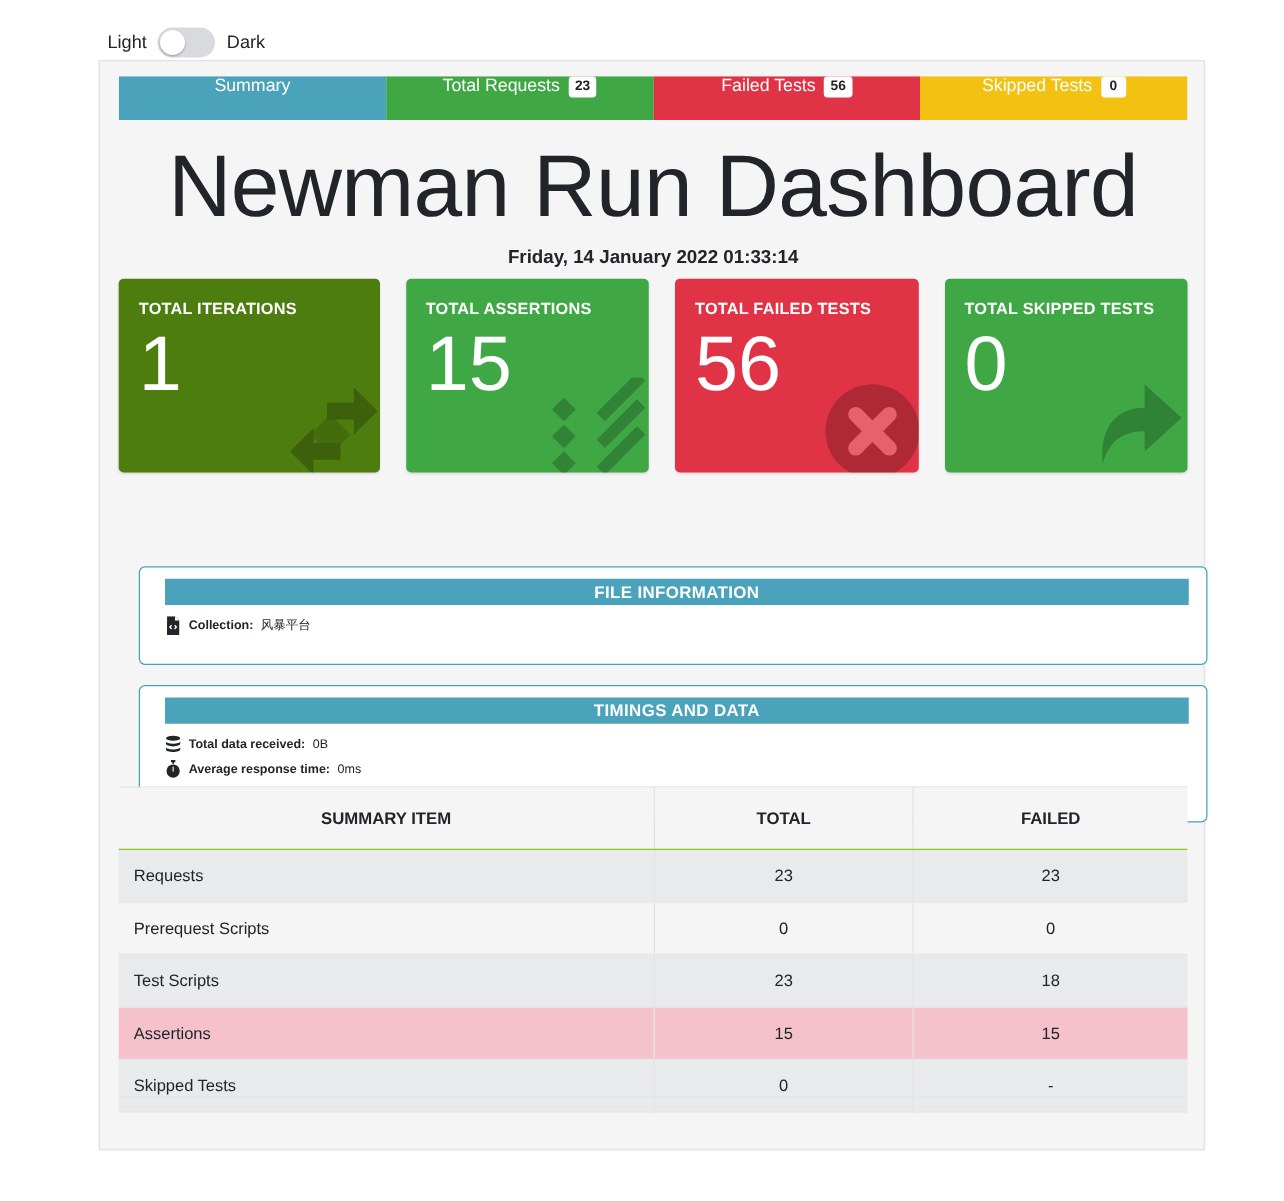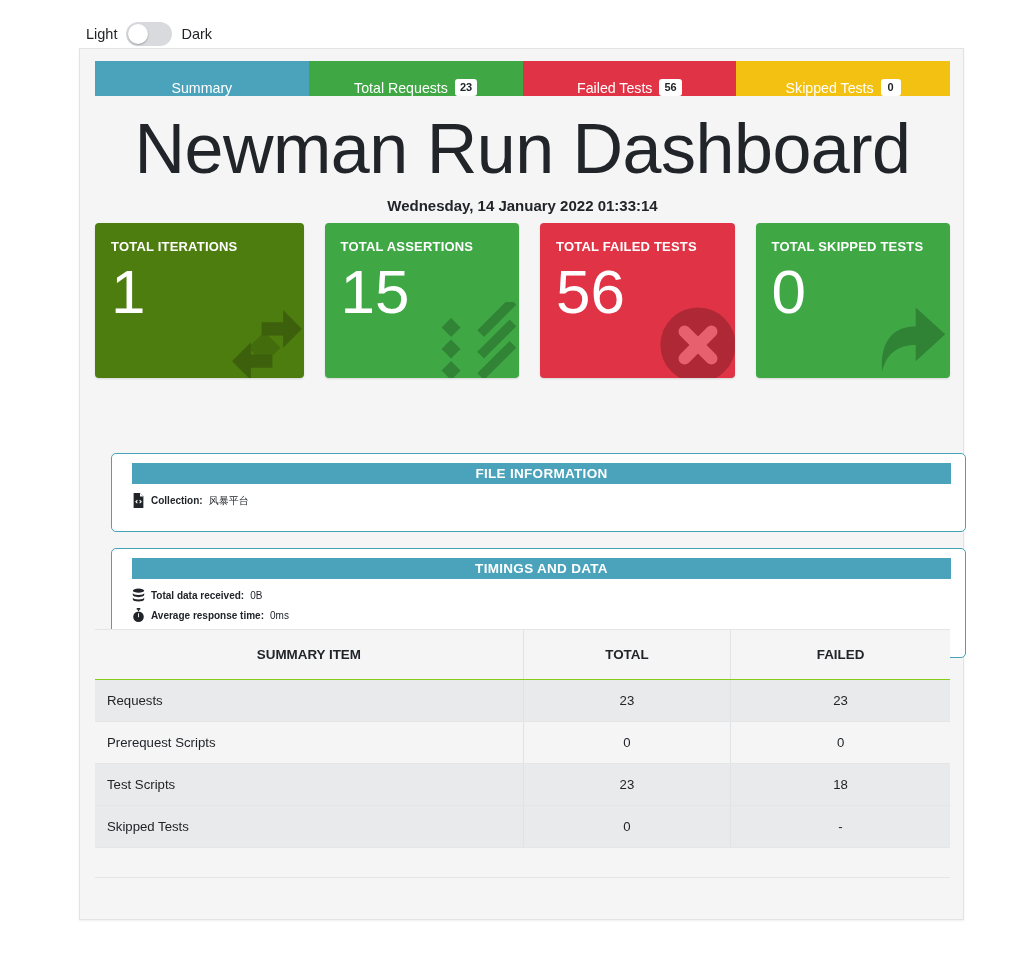--- a/index.html
+++ b/index.html
@@ -51,21 +51,21 @@
   
   .tabs {
     position: absolute;
     left: 15px; top: 12px;
     width: 855px; height: 35px;
     display: flex;
     overflow: hidden;
   }
   .tab {
     flex: 1 1 0;
-    display: flex; align-items: flex-end; justify-content: center;
+    display: flex; align-items: flex-start; justify-content: center;
     gap: 7px;
     color: #fff;
     font-size: 14.2px;
     cursor: pointer;
     user-select: none;
   }
   .tab .pill {
     display: inline-flex; align-items: center; justify-content: center;
     min-width: 20px; height: 17px;
     padding: 0 5px;
@@ -244,21 +244,21 @@
         <span>Failed Tests</span>
         <span class="pill">56</span>
       </div>
       <div class="tab" style="background: rgb(243, 193, 17);">
         <span>Skipped Tests</span>
         <span class="pill">0</span>
       </div>
     </div>
 
   <div class="dash-title">Newman Run Dashboard</div>
-  <div class="dash-date">Wednesday, 14 January 2022 01:33:14</div>
+  <div class="dash-date">Friday, 14 January 2022 01:33:14</div>
 
   <div class="cards" id="stat-cards">
       <div class="card" style="background: #4d7c0f; padding-left: 14px;">
         <div class="card-title">TOTAL ITERATIONS</div>
         <div class="card-value">1</div>
         <div class="card-icon" style="color: rgb(0, 0, 0);">
           <svg viewBox="0 0 64 64">
             <path fill="currentColor" d="M44 6l14 14-14 14v-9H28v-10h16zM20 58L6 44l14-14v9h16v10H20z"></path>
             <path fill="currentColor" d="M30 22l12 12-12 12-12-12z" opacity=".55"></path>
           </svg>
@@ -370,20 +370,25 @@
           <tr class="plain">
             <td class="item">Prerequest Scripts</td>
             <td class="c-sep">0</td>
             <td class="c-sep">0</td>
           </tr>
           <tr class="striped">
             <td class="item">Test Scripts</td>
             <td class="c-sep">23</td>
             <td class="c-sep">18</td>
           </tr>
+          <tr class="danger">
+            <td class="item">Assertions</td>
+            <td class="c-sep">15</td>
+            <td class="c-sep">15</td>
+          </tr>
           <tr class="striped">
             <td class="item">Skipped Tests</td>
             <td class="c-sep">0</td>
             <td class="c-sep">-</td>
           </tr>
         </tbody>
     </table>
   </div>
 
   <div class="bottom-rule"></div>

